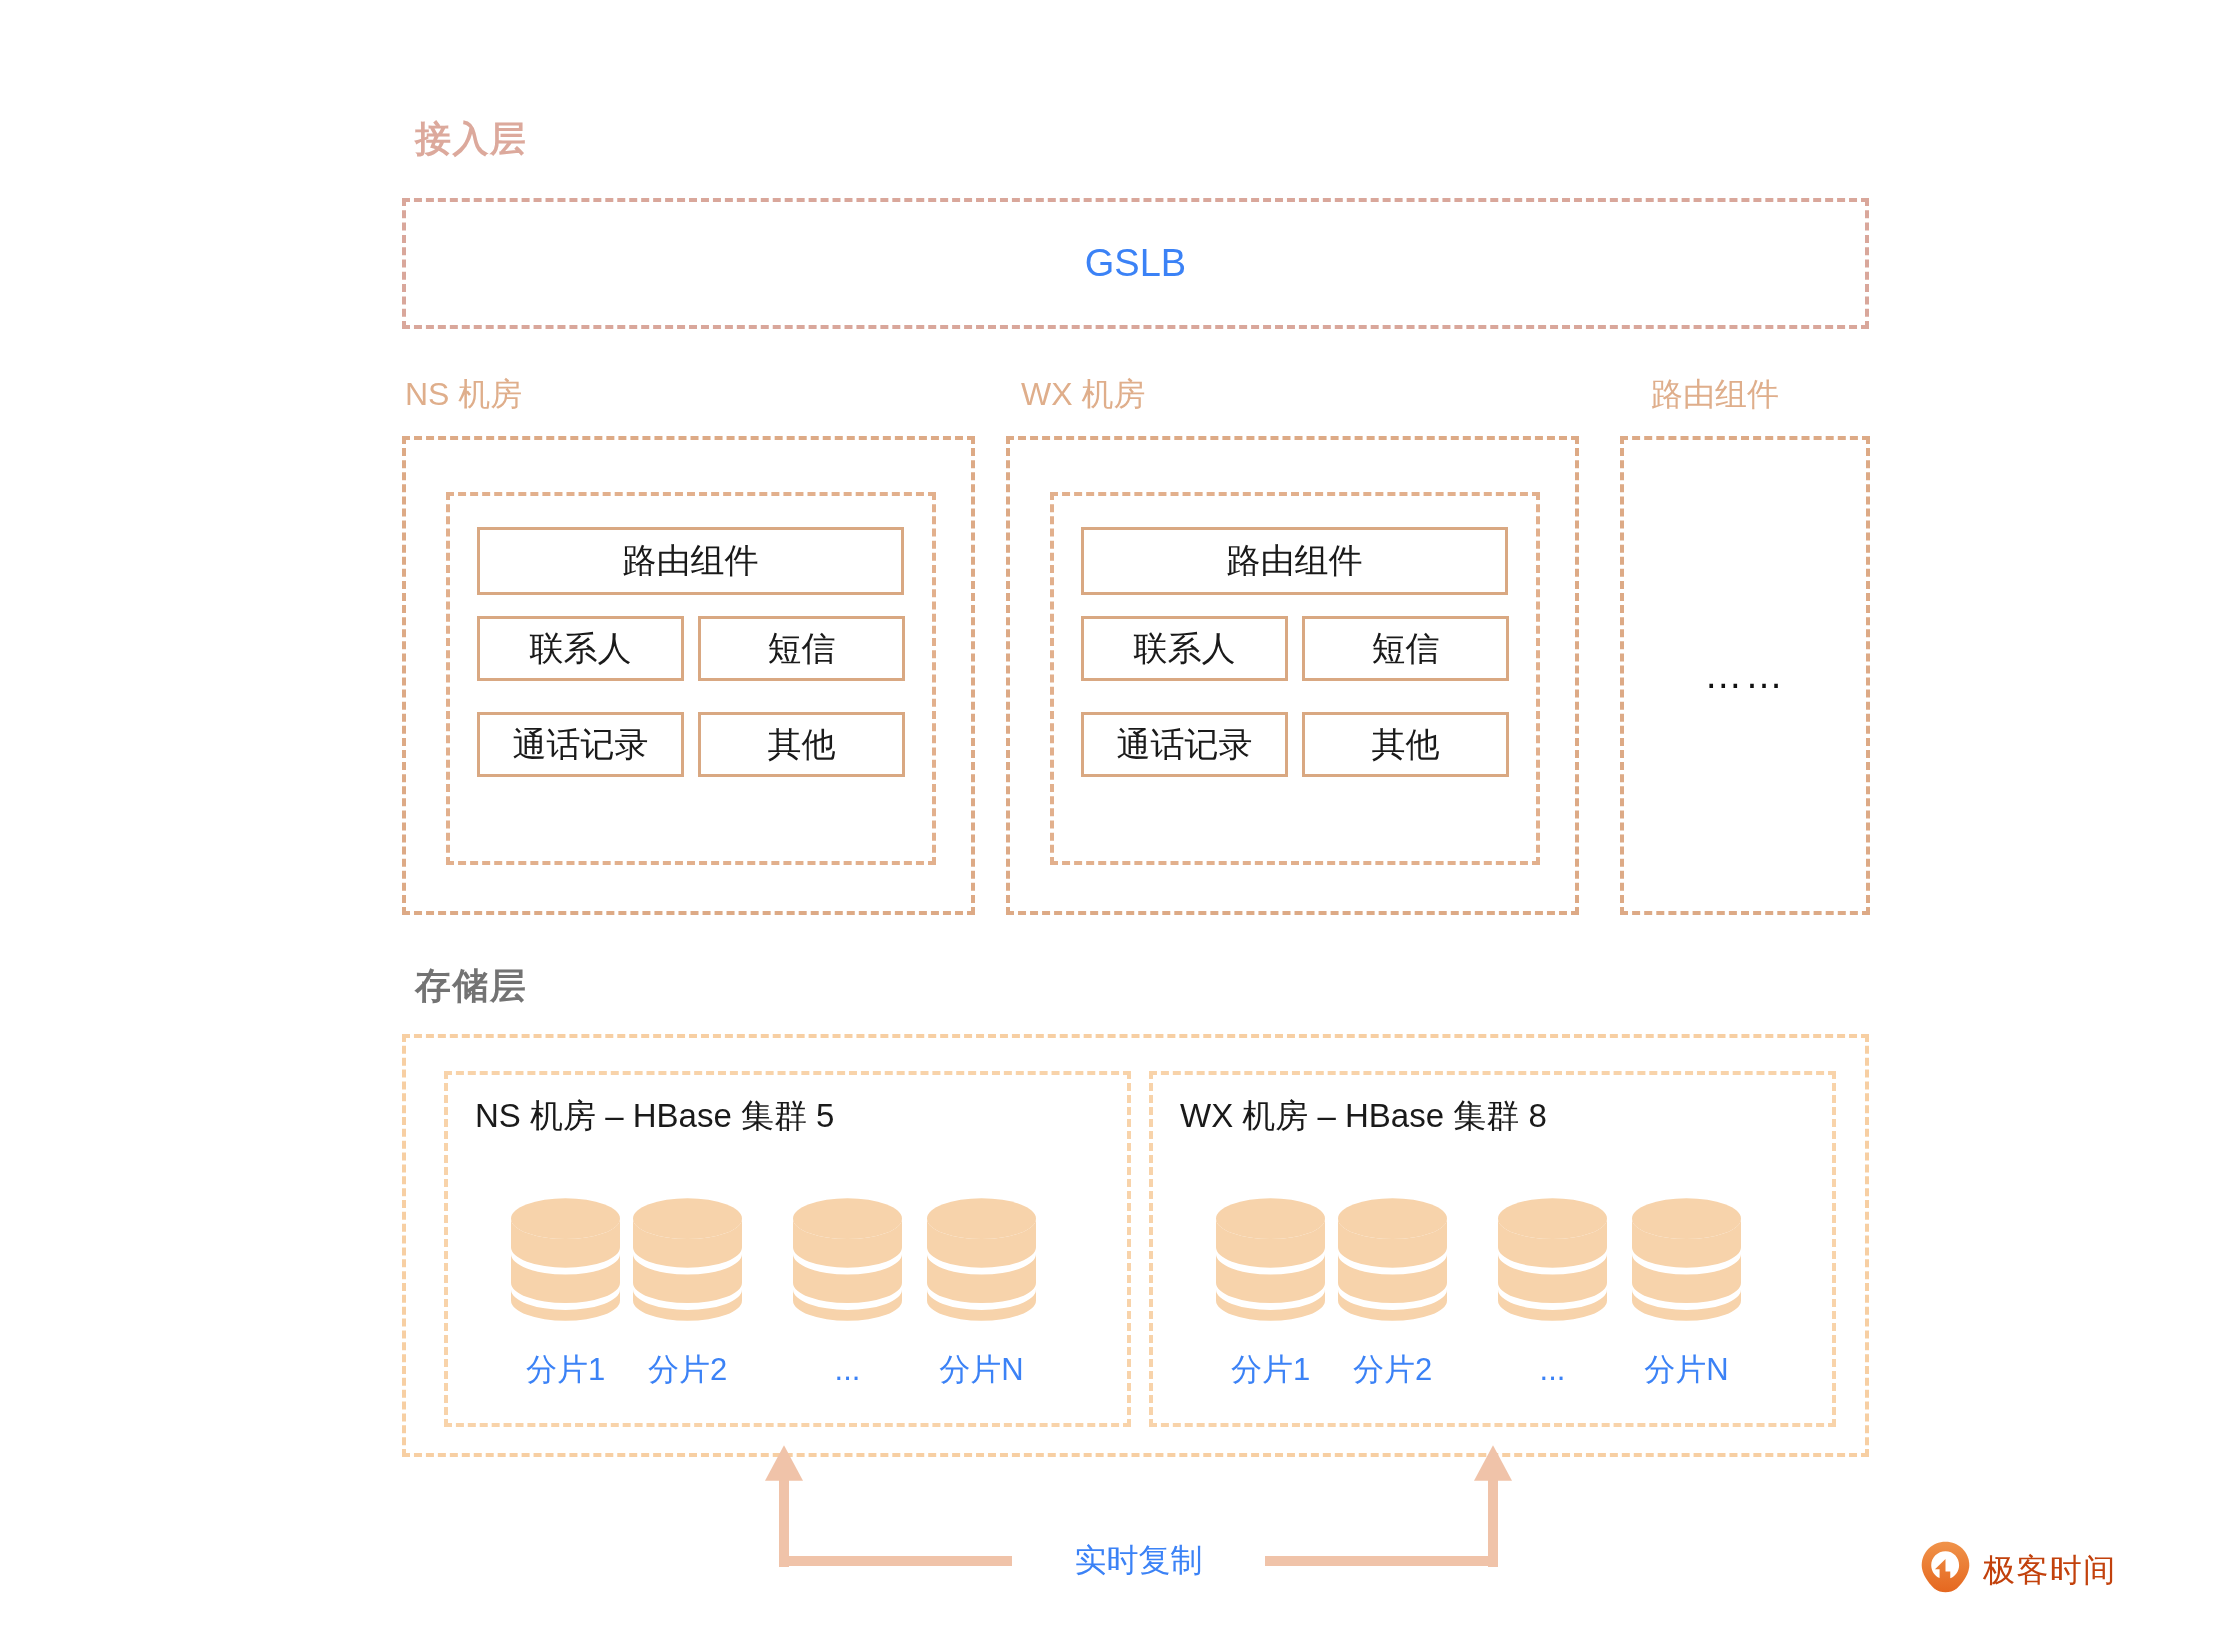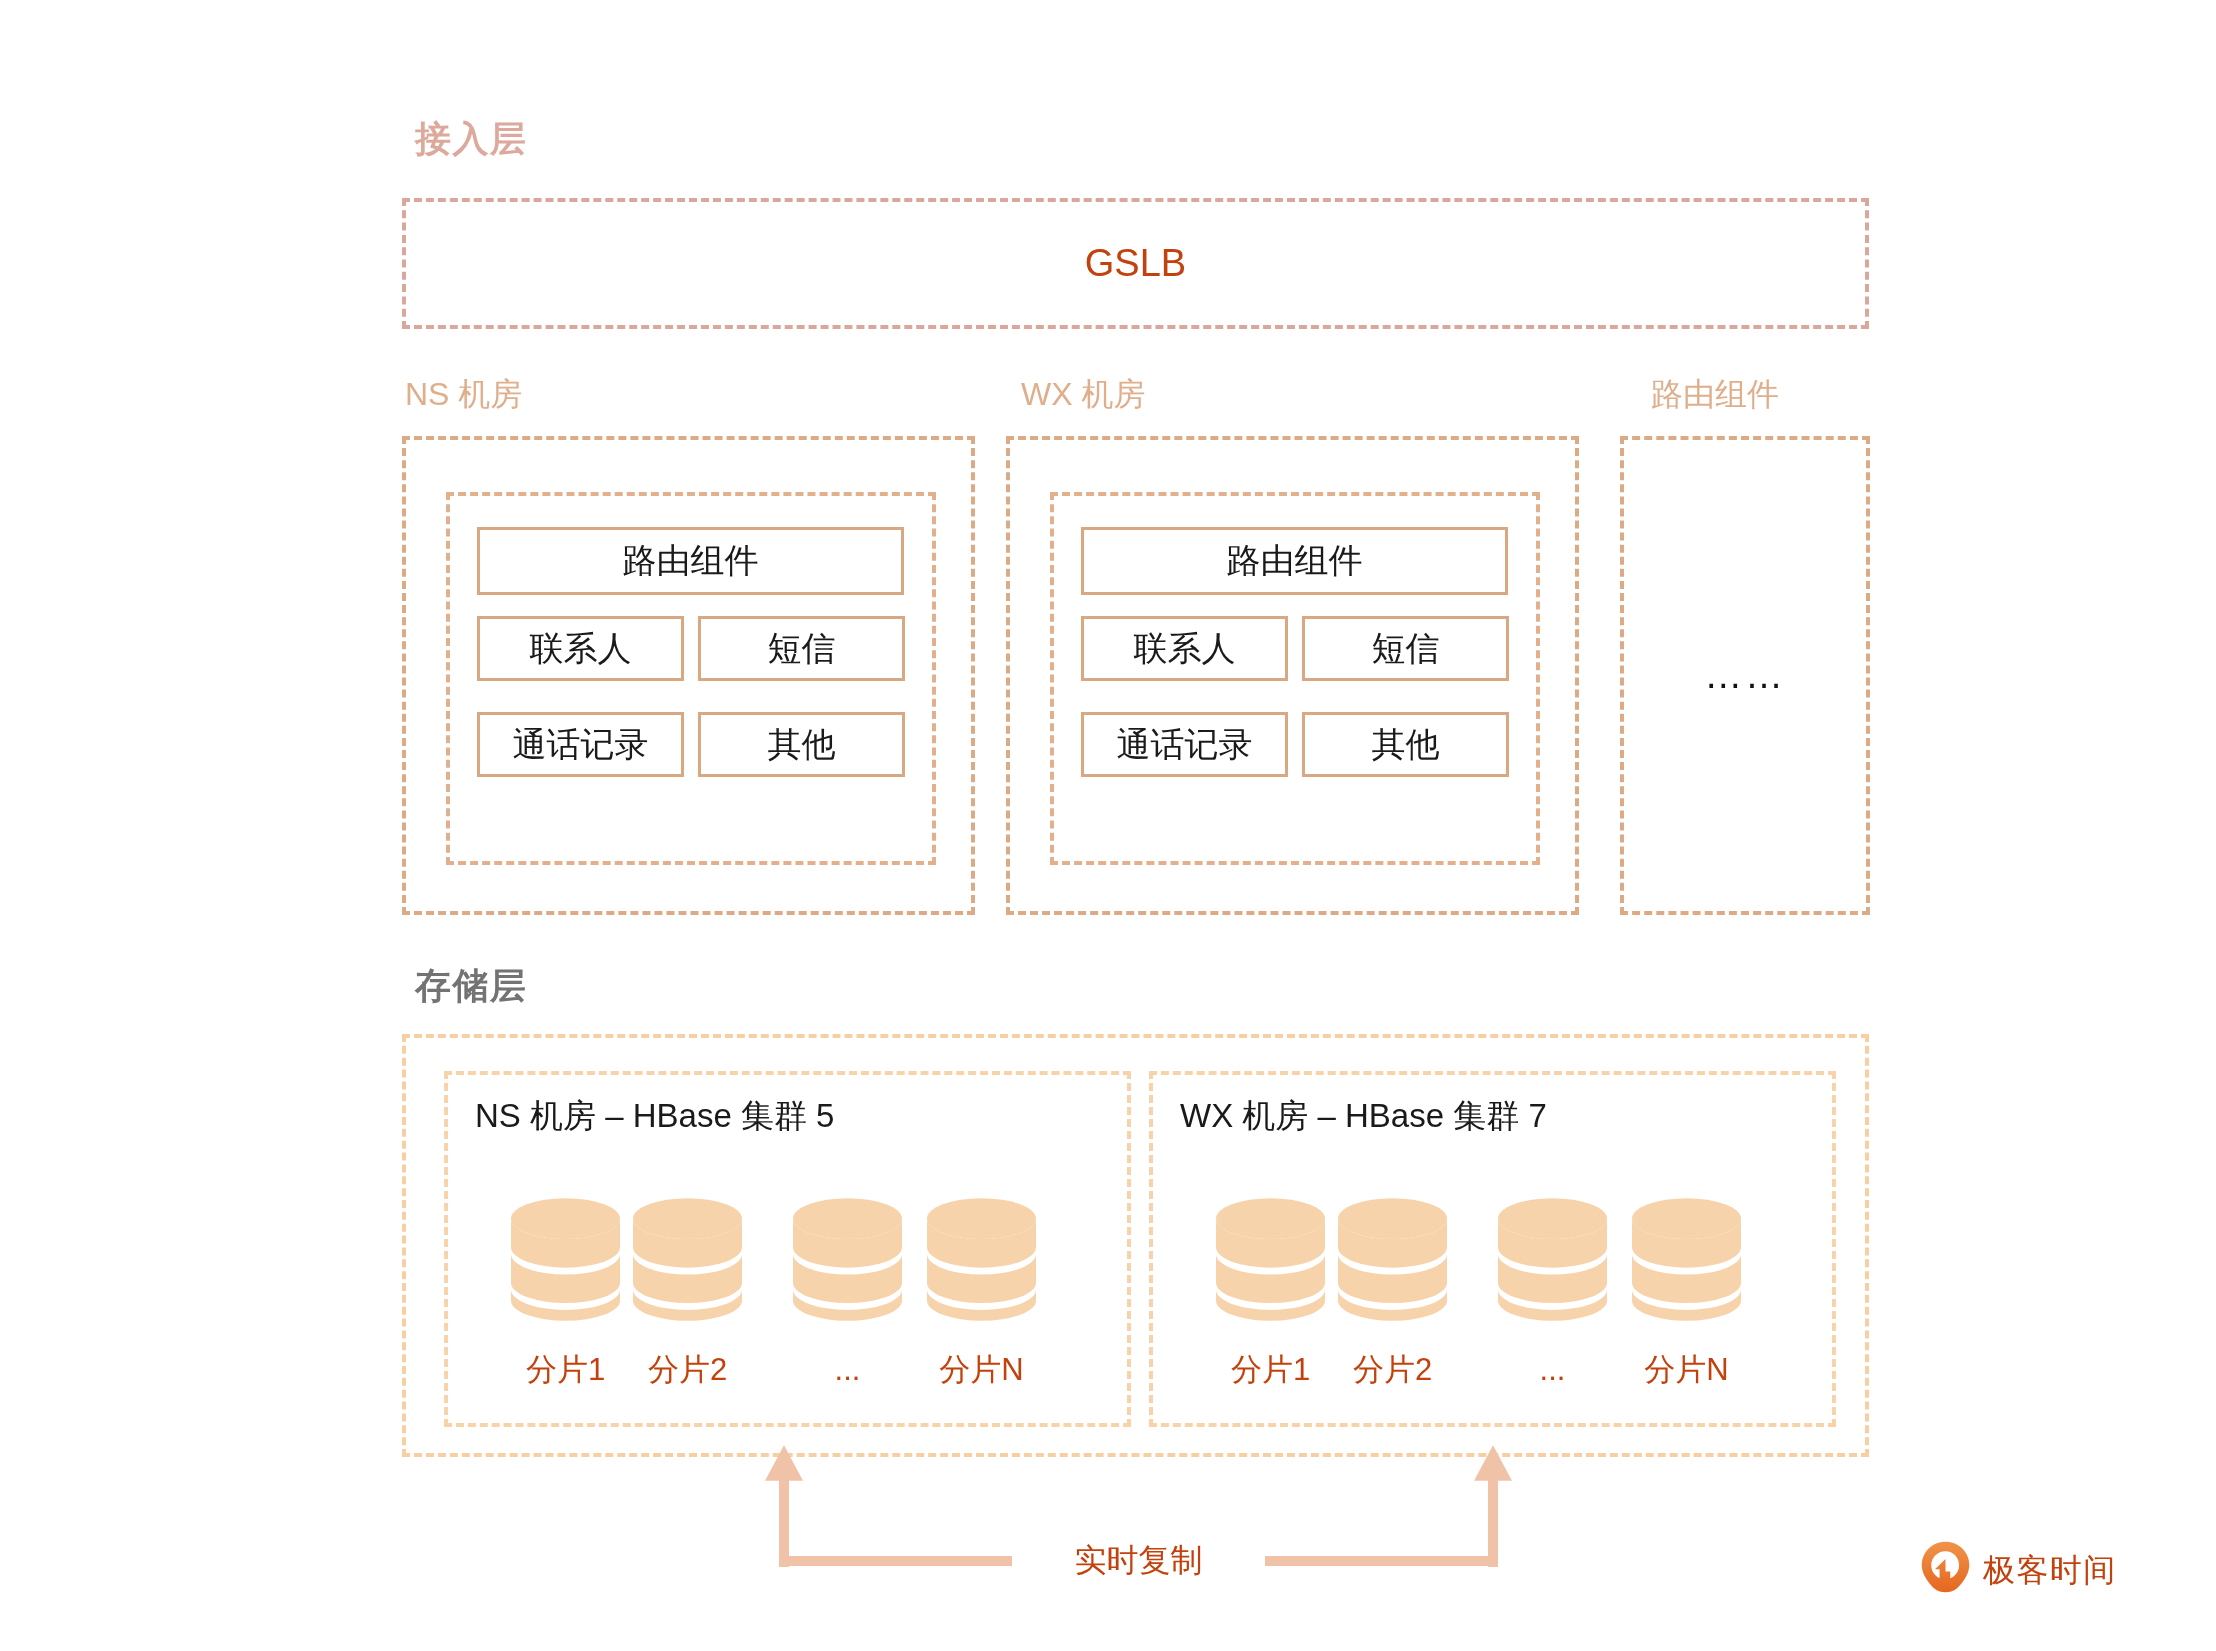--- a/index.html
+++ b/index.html
@@ -62,21 +62,21 @@
     color: #1a1a1a;
     font-size: 34px;
     white-space: nowrap;
   }
 
   
   .ctext {
     display: flex;
     align-items: center;
     justify-content: center;
-    color: #c2410c;
+    color: #3b82f6;
     white-space: nowrap;
   }
   .ltext {
     display: flex;
     align-items: center;
     color: #1a1a1a;
     white-space: nowrap;
   }
 
   .gslb-label { font-size: 38px; }
@@ -214,21 +214,21 @@
     </div>
 
     <div class="abs ctext shard-label" style="left:56px;  top:274px; width:123px; height:41px;">分片1</div>
     <div class="abs ctext shard-label" style="left:178px; top:274px; width:123px; height:41px;">分片2</div>
     <div class="abs ctext shard-label" style="left:338px; top:274px; width:123px; height:41px;">...</div>
     <div class="abs ctext shard-label" style="left:472px; top:274px; width:123px; height:41px;">分片N</div>
   </div>
 
   <div class="abs dashed-cluster" style="left:743px; top:33px; width:687px; height:356px;">
 
-    <div class="abs ltext cluster-label" style="left:27px; top:20.5px; height:41px;">WX 机房 – HBase  集群 7</div>
+    <div class="abs ltext cluster-label" style="left:27px; top:20.5px; height:41px;">WX 机房 – HBase  集群 8</div>
 
     <div class="db-cyl" style="left:63px; top:123px;">
       <svg width="109" height="123" viewBox="0 0 160 180" xmlns="http://www.w3.org/2000/svg">
         <g fill="#F7D3AB">
           <path d="M0,30 L0,72 a80,30 0 0 0 160,0 L160,30 a80,30 0 0 1 -160,0 Z"></path>
           <path d="M0,82 L0,124 a80,30 0 0 0 160,0 L160,82 a80,30 0 0 1 -160,0 Z"></path>
           <path d="M0,134 L0,150 a80,30 0 0 0 160,0 L160,134 a80,30 0 0 1 -160,0 Z"></path>
           <ellipse cx="80" cy="30" rx="80" ry="30"></ellipse>
         </g>
       </svg>

